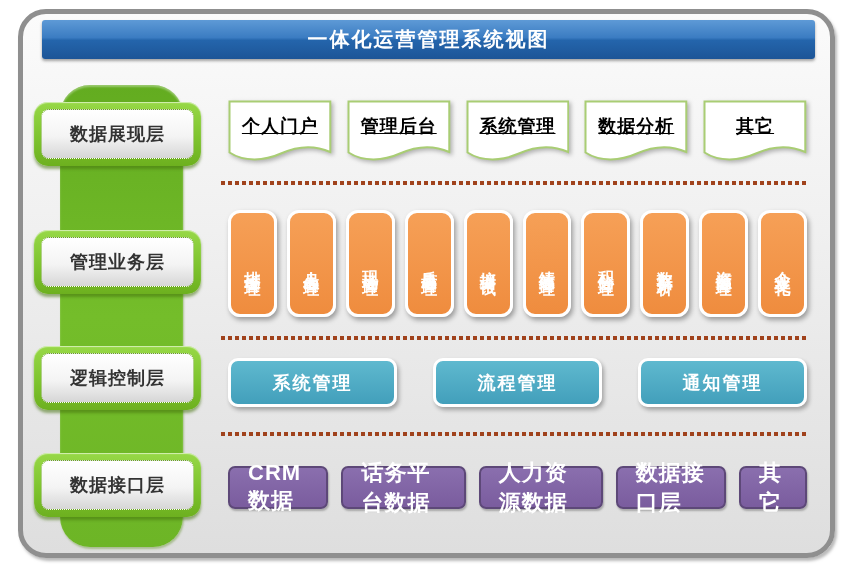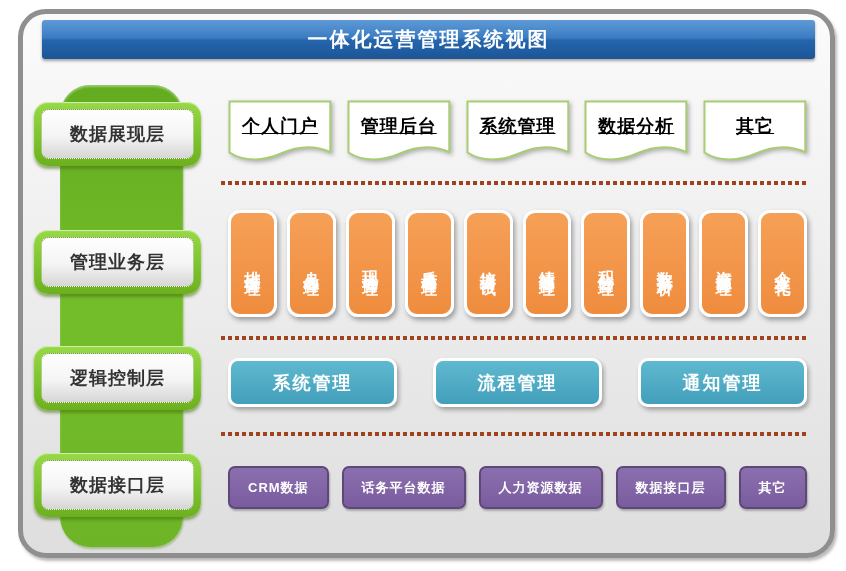--- a/index.html
+++ b/index.html
@@ -82,21 +82,21 @@
     display:flex;align-items:center;justify-content:center;
     color:#fff;font-weight:bold;font-size:18px;letter-spacing:2px;
   }
   
   .purple-row{top:466px;height:43px;gap:13px;}
   .purple-box{
     box-sizing:border-box;border:2px solid #5d4878;border-radius:7px;
     background:linear-gradient(180deg,#8a6fae 0%,#7a5c9e 100%);
     box-shadow:1px 2px 2px rgba(0,0,0,.25);
     display:flex;align-items:center;justify-content:center;
-    color:#fff;font-weight:bold;font-size:13px;padding:0 18px;letter-spacing:1px;
+    color:#fff;font-weight:bold;font-size:22px;padding:0 18px;letter-spacing:1px;
   }
 </style>
 </head>
 <body>
 
 <div class="frame"></div>
 
 <div class="titlebar">
   <span>一体化运营管理系统视图</span>
 </div>

